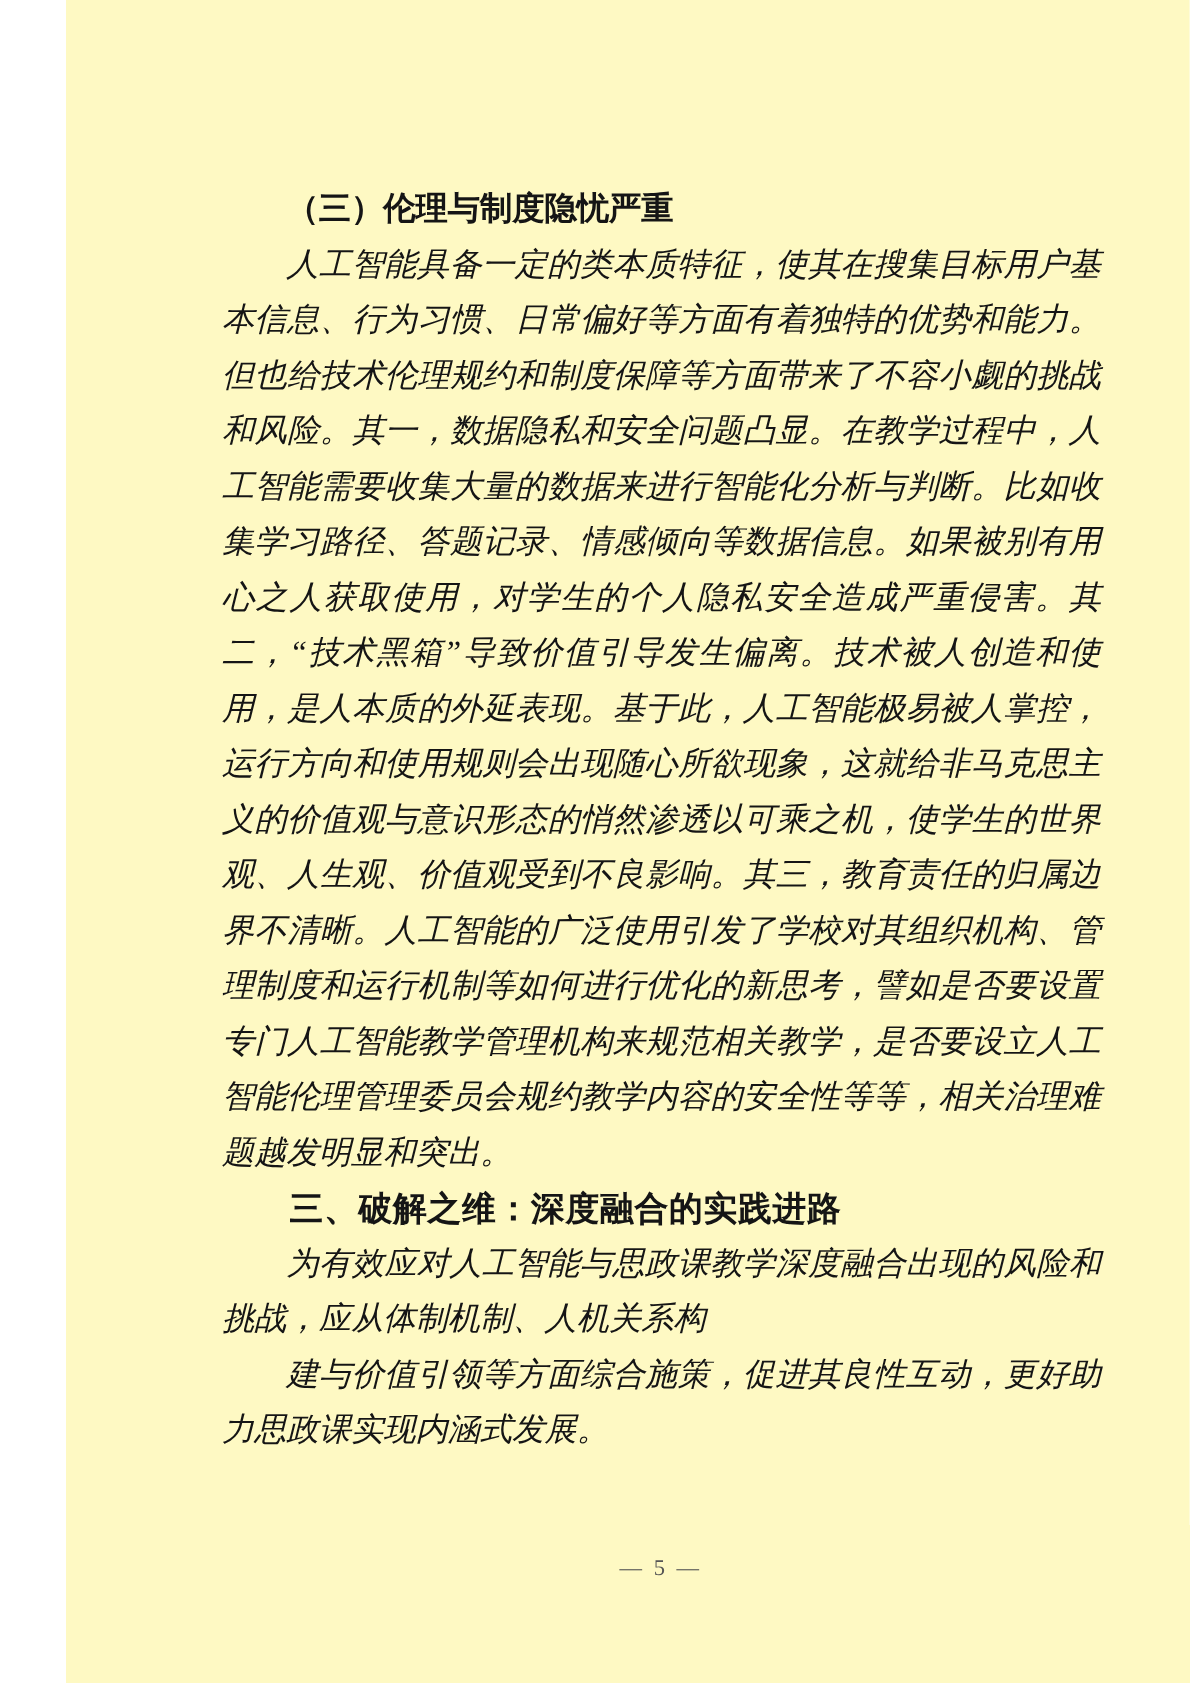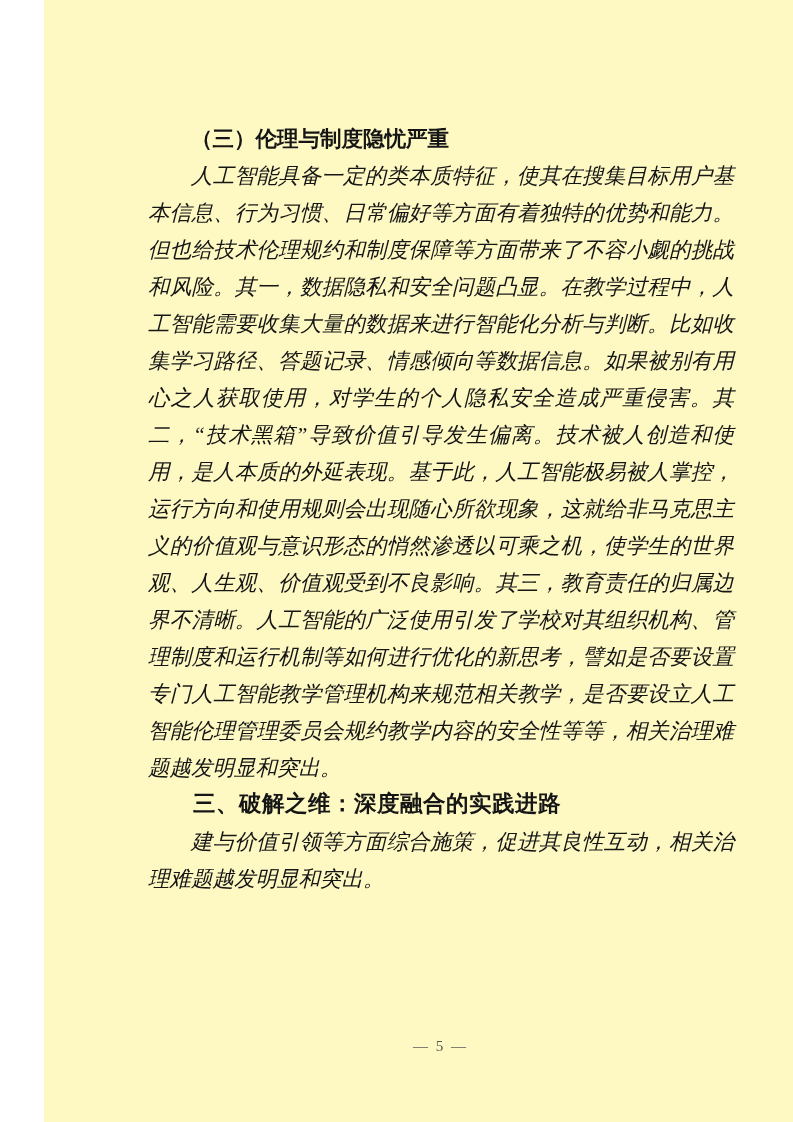--- a/index.html
+++ b/index.html
@@ -36,21 +36,21 @@
     font-size: inherit;
     line-height: inherit;
   }
   .kaiti-heading {
     font-weight: bold;
     font-family: "Liberation Serif", serif;
     text-align: left;
   }
   .heiti-heading {
     font-weight: bold;
-    font-family: Liberation Mono, monospace;
+    font-family: Liberation Serif, serif;
     font-size: 22.5px !important;
     text-align: left;
     letter-spacing: 0.5px;
   }
   .body-para {
     word-break: break-all;
     font-style: italic;
   }
   .page-footer {
     position: absolute;
@@ -67,18 +67,19 @@
   }
 </style>
 </head>
 <body>
 
 <div class="page">
   <div class="doc-body">
     <h3 class="kaiti-heading">（三）伦理与制度隐忧严重</h3>
     <p class="body-para">人工智能具备一定的类本质特征，使其在搜集目标用户基本信息、行为习惯、日常偏好等方面有着独特的优势和能力。但也给技术伦理规约和制度保障等方面带来了不容小觑的挑战和风险。其一，数据隐私和安全问题凸显。在教学过程中，人工智能需要收集大量的数据来进行智能化分析与判断。比如收集学习路径、答题记录、情感倾向等数据信息。如果被别有用心之人获取使用，对学生的个人隐私安全造成严重侵害。其二，“技术黑箱”导致价值引导发生偏离。技术被人创造和使用，是人本质的外延表现。基于此，人工智能极易被人掌控，运行方向和使用规则会出现随心所欲现象，这就给非马克思主义的价值观与意识形态的悄然渗透以可乘之机，使学生的世界观、人生观、价值观受到不良影响。其三，教育责任的归属边界不清晰。人工智能的广泛使用引发了学校对其组织机构、管理制度和运行机制等如何进行优化的新思考，譬如是否要设置专门人工智能教学管理机构来规范相关教学，是否要设立人工智能伦理管理委员会规约教学内容的安全性等等，相关治理难题越发明显和突出。</p>
     <h2 class="heiti-heading">三、破解之维：深度融合的实践进路</h2>
-    <p class="body-para">建与价值引领等方面综合施策，促进其良性互动，相关治理难题越发明显和突出。</p>
+    <p class="body-para">为有效应对人工智能与思政课教学深度融合出现的风险和挑战，应从体制机制、人机关系构</p>
+    <p class="body-para">建与价值引领等方面综合施策，促进其良性互动，更好助力思政课实现内涵式发展。</p>
   </div>
   <div class="page-footer">
     <span class="page-number">— 5 —</span>
   </div>
 </div>
 
 </body></html>

